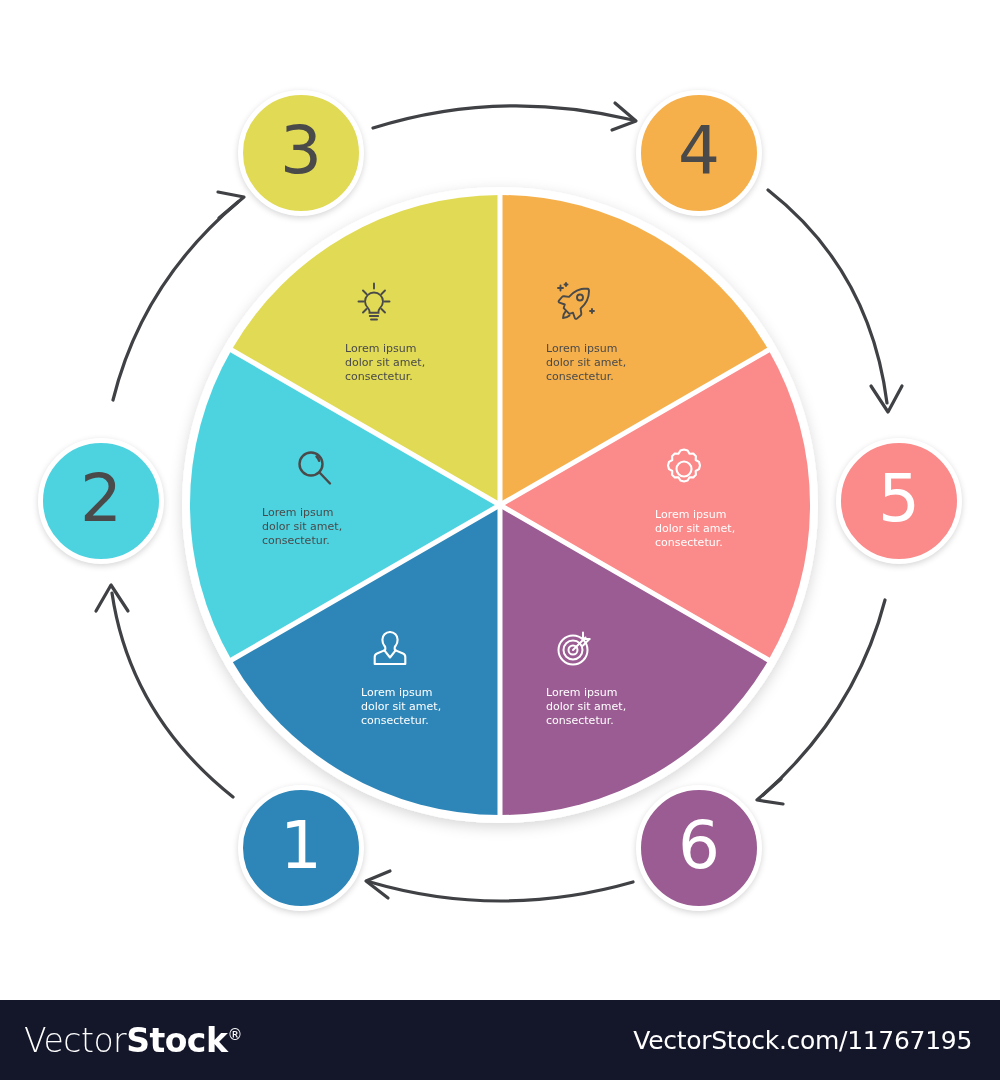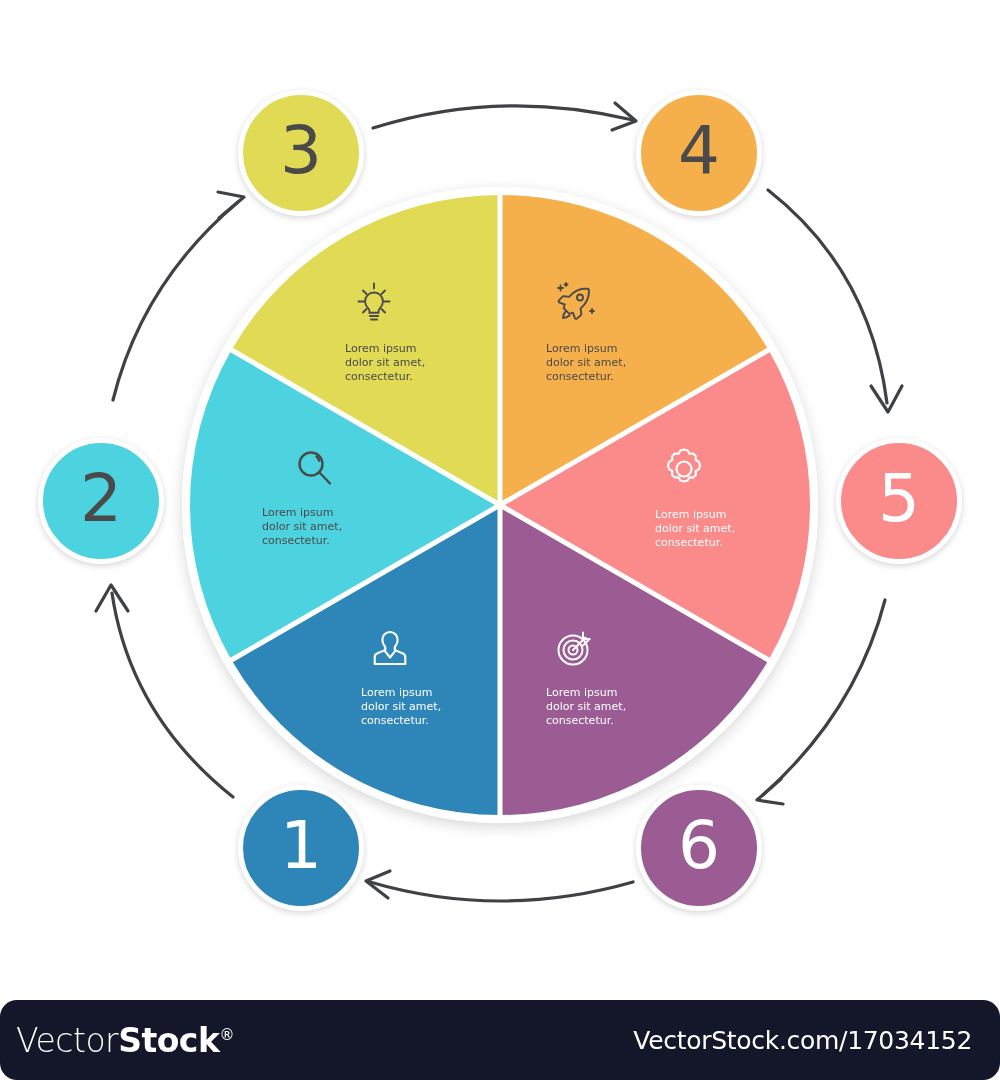--- a/index.html
+++ b/index.html
@@ -37,22 +37,21 @@
     position: absolute;
     left: 0;
     top: 1000px;
     width: 1000px;
     height: 80px;
     background: #14162a;
     display: flex;
     align-items: center;
     justify-content: space-between;
     box-sizing: border-box;
-    padding: 0 28px 0 16px;
-    border-radius: 17px;
+    padding: 0 28px 0 24px;
   }
   #wm-logo {
     color: #ffffff;
     font-size: 33px;
     letter-spacing: -0.5px;
     white-space: nowrap;
     font-family: "DejaVu Sans", sans-serif;
   }
   #wm-logo .thin { font-weight: 300; }
   #wm-logo .bold { font-weight: 700; }
@@ -290,16 +289,16 @@
     <div class="num-circle" style="left:636px;top:785px;background:#9a5c92;">
       <span class="num-label" style="color:#ffffff;">6</span>
     </div>
 
   </div>
 
   <div id="footer-bar">
     <div id="wm-logo">
       <span class="thin">Vector</span><span class="bold">Stock</span><span class="reg">®</span>
     </div>
-    <div id="wm-url">VectorStock.com/17034152</div>
+    <div id="wm-url">VectorStock.com/11767195</div>
   </div>
 
 </div>
 
 </body></html>

